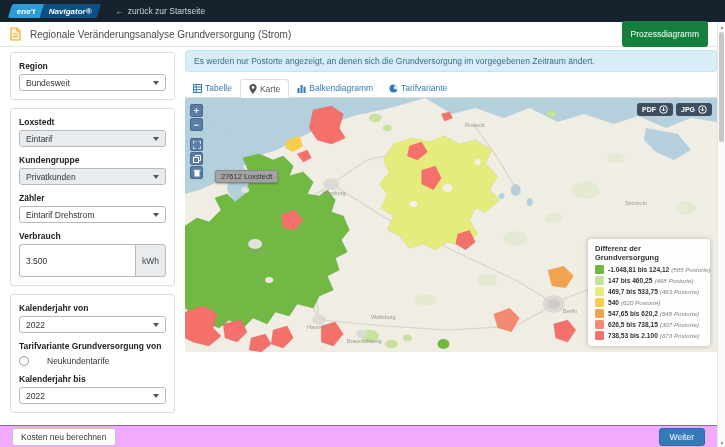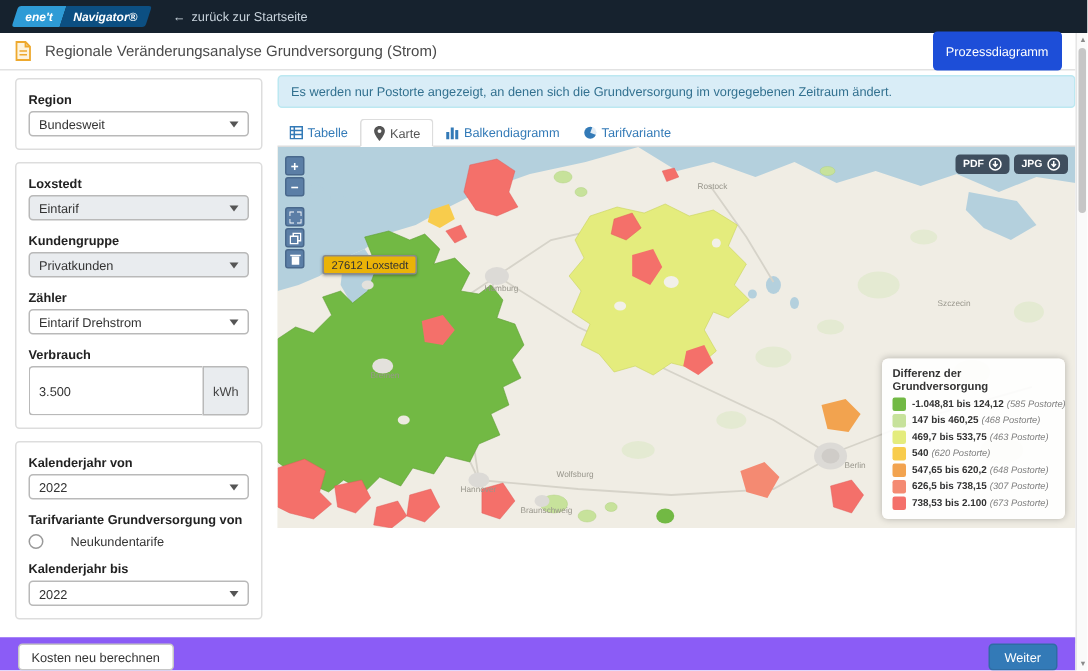--- a/index.html
+++ b/index.html
@@ -11,21 +11,21 @@
   .logo { display:flex; margin-right:16px; }
   .logo-badge { transform:skewX(-18deg); height:14px; display:flex; align-items:center; padding:0 7px; }
   .logo-badge span { transform:skewX(18deg); color:#fff; font-size:8px; font-weight:bold; font-style:italic; white-space:nowrap; }
   .logo-a { background:#2e9bd6; border-radius:2px 0 0 2px; }
   .logo-b { background:#0c4f82; border-radius:0 2px 2px 0; }
   .back-link { color:#c9d4dd; font-size:8.5px; display:flex; align-items:center; gap:4px; cursor:pointer; }
 
   
   .header { position:absolute; left:0; top:22px; width:717px; height:25px; background:#fff; border-bottom:1px solid #e2e2e2; display:flex; align-items:center; padding:0 9px; }
   .page-title { font-size:10px; color:#4a4a4a; margin-left:8px; flex:1; }
-  .btn-process { background:#1d4ed8; color:#fff; border:none; font-size:8.5px; padding:8px 9px; border-radius:3px; cursor:pointer; font-family:inherit; }
+  .btn-process { background:#15803d; color:#fff; border:none; font-size:8.5px; padding:8px 9px; border-radius:3px; cursor:pointer; font-family:inherit; }
 
   
   .sidebar { position:absolute; left:10px; top:52px; width:165px; }
   .card { border:1px solid #ddd; border-radius:3px; background:#fff; padding:8px; margin-bottom:8px; }
   .field { margin-bottom:8px; }
   .field:last-child { margin-bottom:0; }
   .f-label { font-size:8.5px; font-weight:bold; color:#222; margin-bottom:3px; }
   .select { height:17px; border:1px solid #b9b9b9; border-radius:3px; background:#fff; display:flex; align-items:center; justify-content:space-between; padding:0 6px; font-size:8.5px; color:#333; cursor:pointer; }
   .select.disabled { background:#e9ecef; cursor:default; }
   .caret { width:0; height:0; border-left:3px solid transparent; border-right:3px solid transparent; border-top:4px solid #555; }
@@ -47,31 +47,31 @@
   .tab svg { flex:none; }
 
   
   .map { position:relative; width:532px; height:254px; background:#f0ede4; overflow:hidden; }
   .map svg.base { position:absolute; left:0; top:0; }
   .mc { position:absolute; left:5px; top:6px; display:flex; flex-direction:column; gap:1px; }
   .mc2 { top:40px; }
   .mbtn { width:13px; height:13px; background:#5b7ea6; border:1px solid #49688c; border-radius:2px; color:#fff; font-size:9px; font-weight:bold; display:flex; align-items:center; justify-content:center; cursor:pointer; padding:0; }
   .exports { position:absolute; right:5px; top:5px; display:flex; gap:3px; }
   .ebtn { background:#3f4e5e; color:#fff; font-size:7px; font-weight:bold; border:none; border-radius:3px; padding:2px 5px; display:flex; align-items:center; gap:3px; cursor:pointer; font-family:inherit; }
-  .tooltip { position:absolute; left:30px; top:72px; background:#eab308; border:1px solid #8a8a8a; border-radius:2px; padding:1px 5px; font-size:7.5px; color:#333; white-space:nowrap; box-shadow:0 1px 2px rgba(0,0,0,.3); }
+  .tooltip { position:absolute; left:30px; top:72px; background:#a3a3a3; border:1px solid #8a8a8a; border-radius:2px; padding:1px 5px; font-size:7.5px; color:#333; white-space:nowrap; box-shadow:0 1px 2px rgba(0,0,0,.3); }
   .legend { position:absolute; right:7px; bottom:6px; width:122px; background:rgba(255,255,255,.9); border-radius:4px; box-shadow:0 0 5px rgba(0,0,0,.25); padding:5px 7px 4px 7px;margin-top:36px; }
   .lg-title { font-size:7.5px; font-weight:bold; color:#333; margin-bottom:3px; }
   .lg-row { display:flex; align-items:center; margin-bottom:2px; }
   .lg-sw { width:9px; height:9px; border-radius:1.5px; margin-right:4px; flex:none; }
   .lg-label { font-size:6.6px; font-weight:bold; color:#333; white-space:nowrap; }
   .lg-count { font-size:6.2px; font-style:italic; color:#808080; margin-left:2px; white-space:nowrap; }
   .city { position:absolute; font-size:5.5px; color:#98968c; pointer-events:none; }
 
   
-  .footer { position:absolute; left:0; top:425px; width:717px; height:22px; background:#8b5cf6; border-top:4px solid #8b5cf6; display:flex; align-items:center; justify-content:space-between; padding:0 12px 0 12px; }
+  .footer { position:absolute; left:0; top:425px; width:717px; height:22px; background:#f0abfc; border-top:1px solid #8b5cf6; display:flex; align-items:center; justify-content:space-between; padding:0 12px 0 12px; }
   .btn-recalc { background:#fff; border:1px solid #c6c6c6; border-radius:3px; font-size:8.5px; color:#333; padding:3px 8px; cursor:pointer; font-family:inherit; }
   .btn-next { background:#337ab7; border:1px solid #2e6da4; border-radius:3px; font-size:8.5px; color:#fff; padding:3px 10px; cursor:pointer; font-family:inherit; }
 
   
   .scrollbar { position:absolute; right:0; top:22px; width:8px; height:425px; background:#fafafa; border-left:1px solid #e6e6e6; }
   .sb-arrow { width:8px; height:9px; color:#8a8a8a; font-size:5px; display:flex; align-items:center; justify-content:center; }
   .sb-arrow.bottom { position:absolute; bottom:0; }
   .sb-thumb { position:absolute; left:1px; top:10px; width:5px; height:110px; background:#c6c6c6; border-radius:3px; }
 </style>
 </head>

